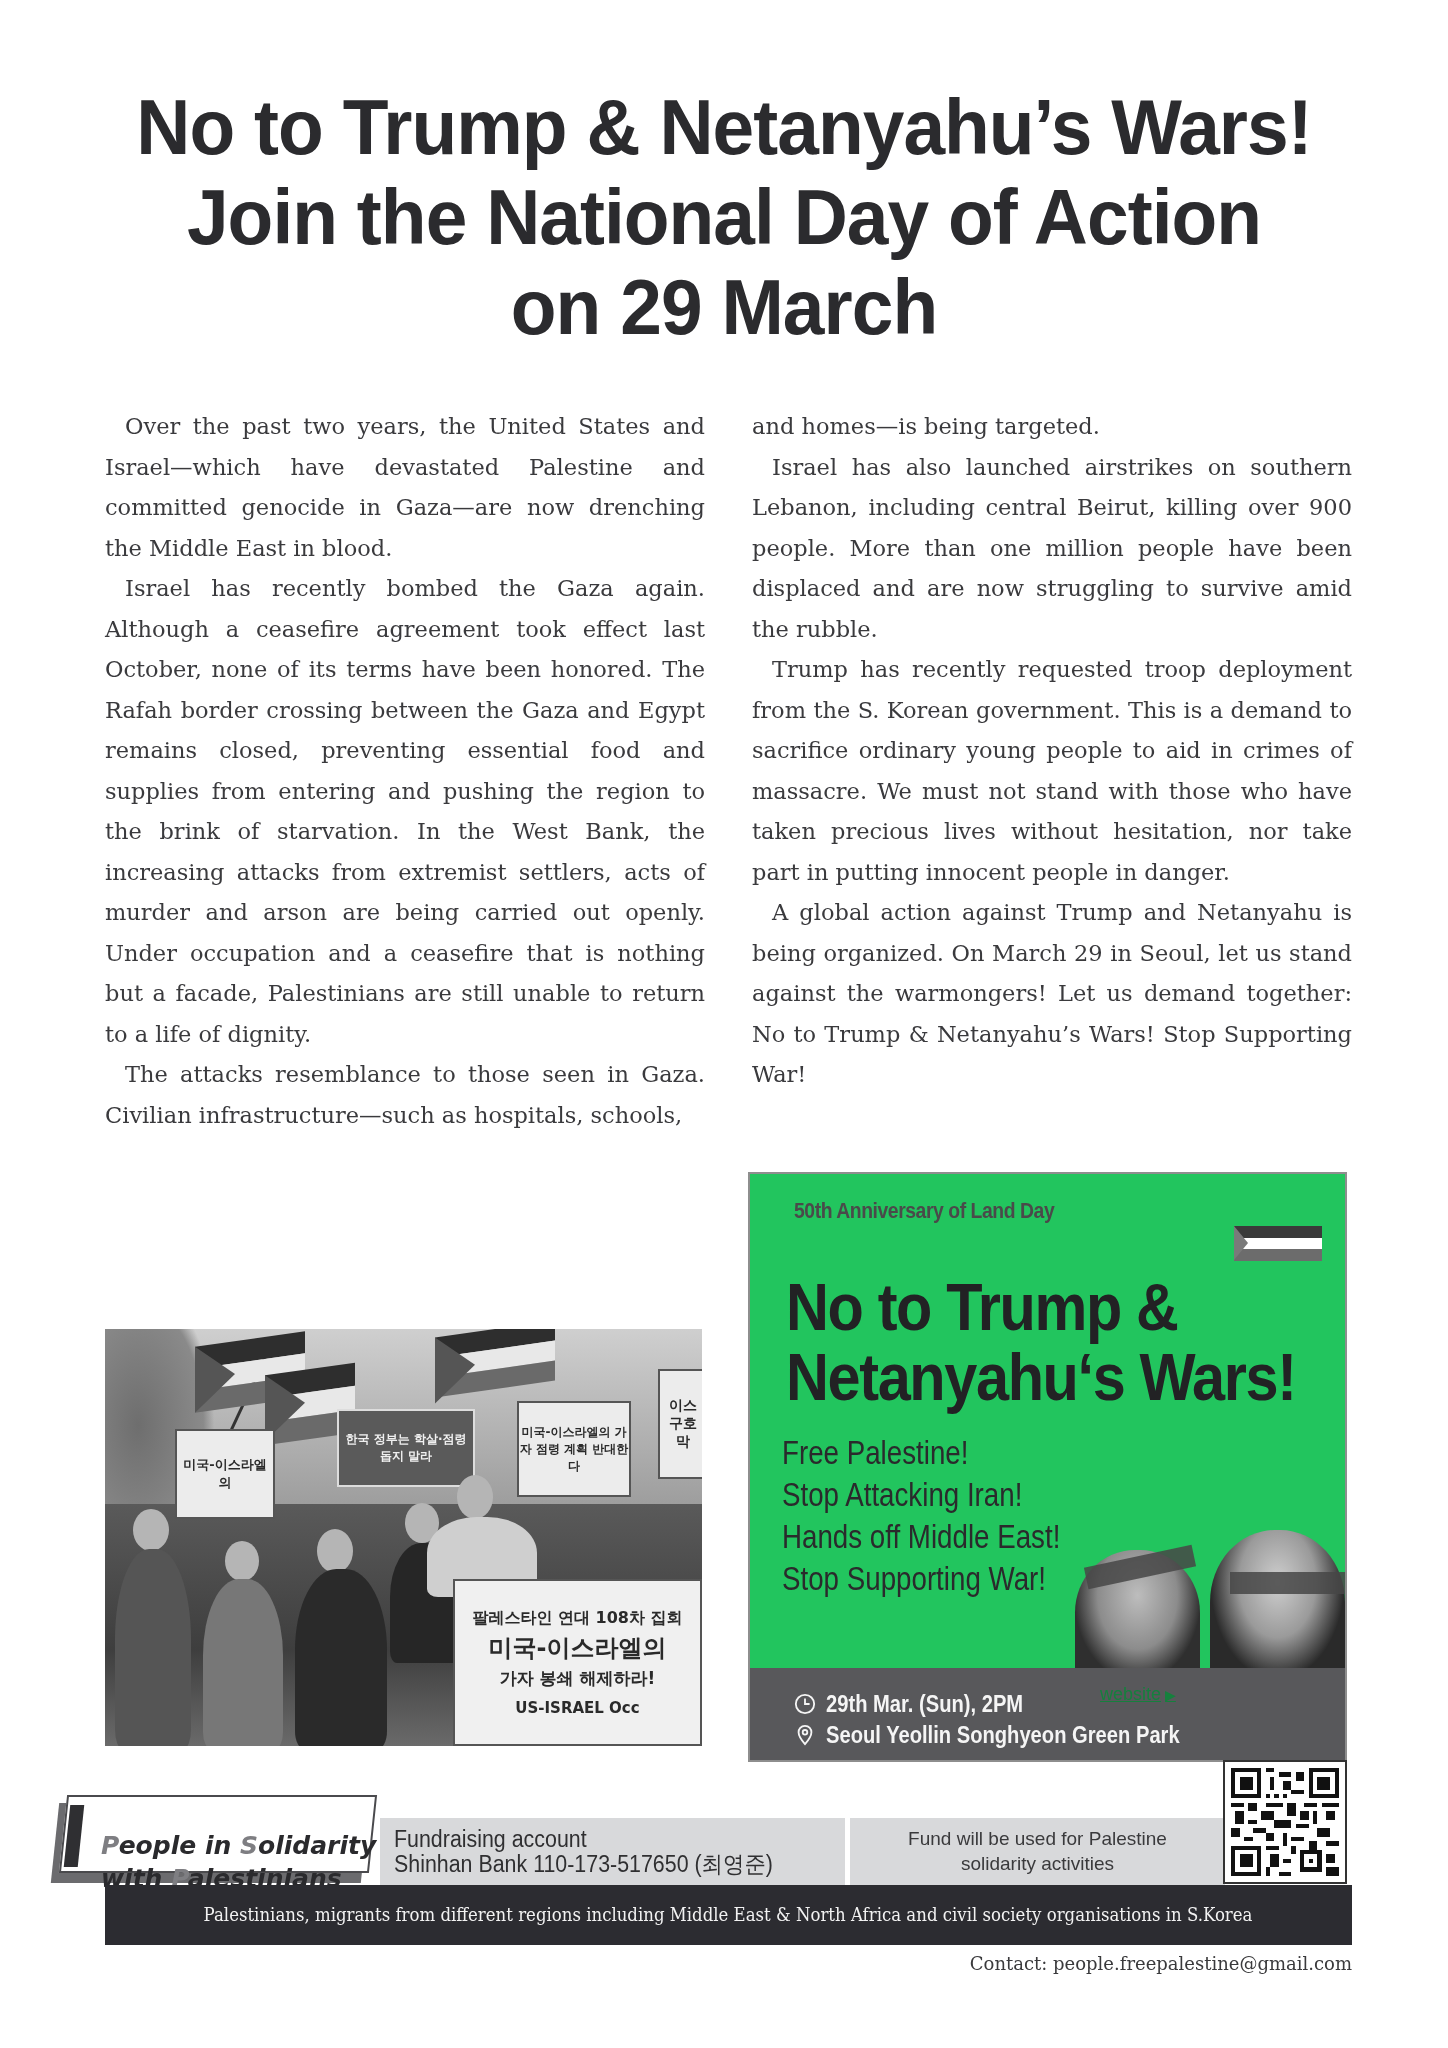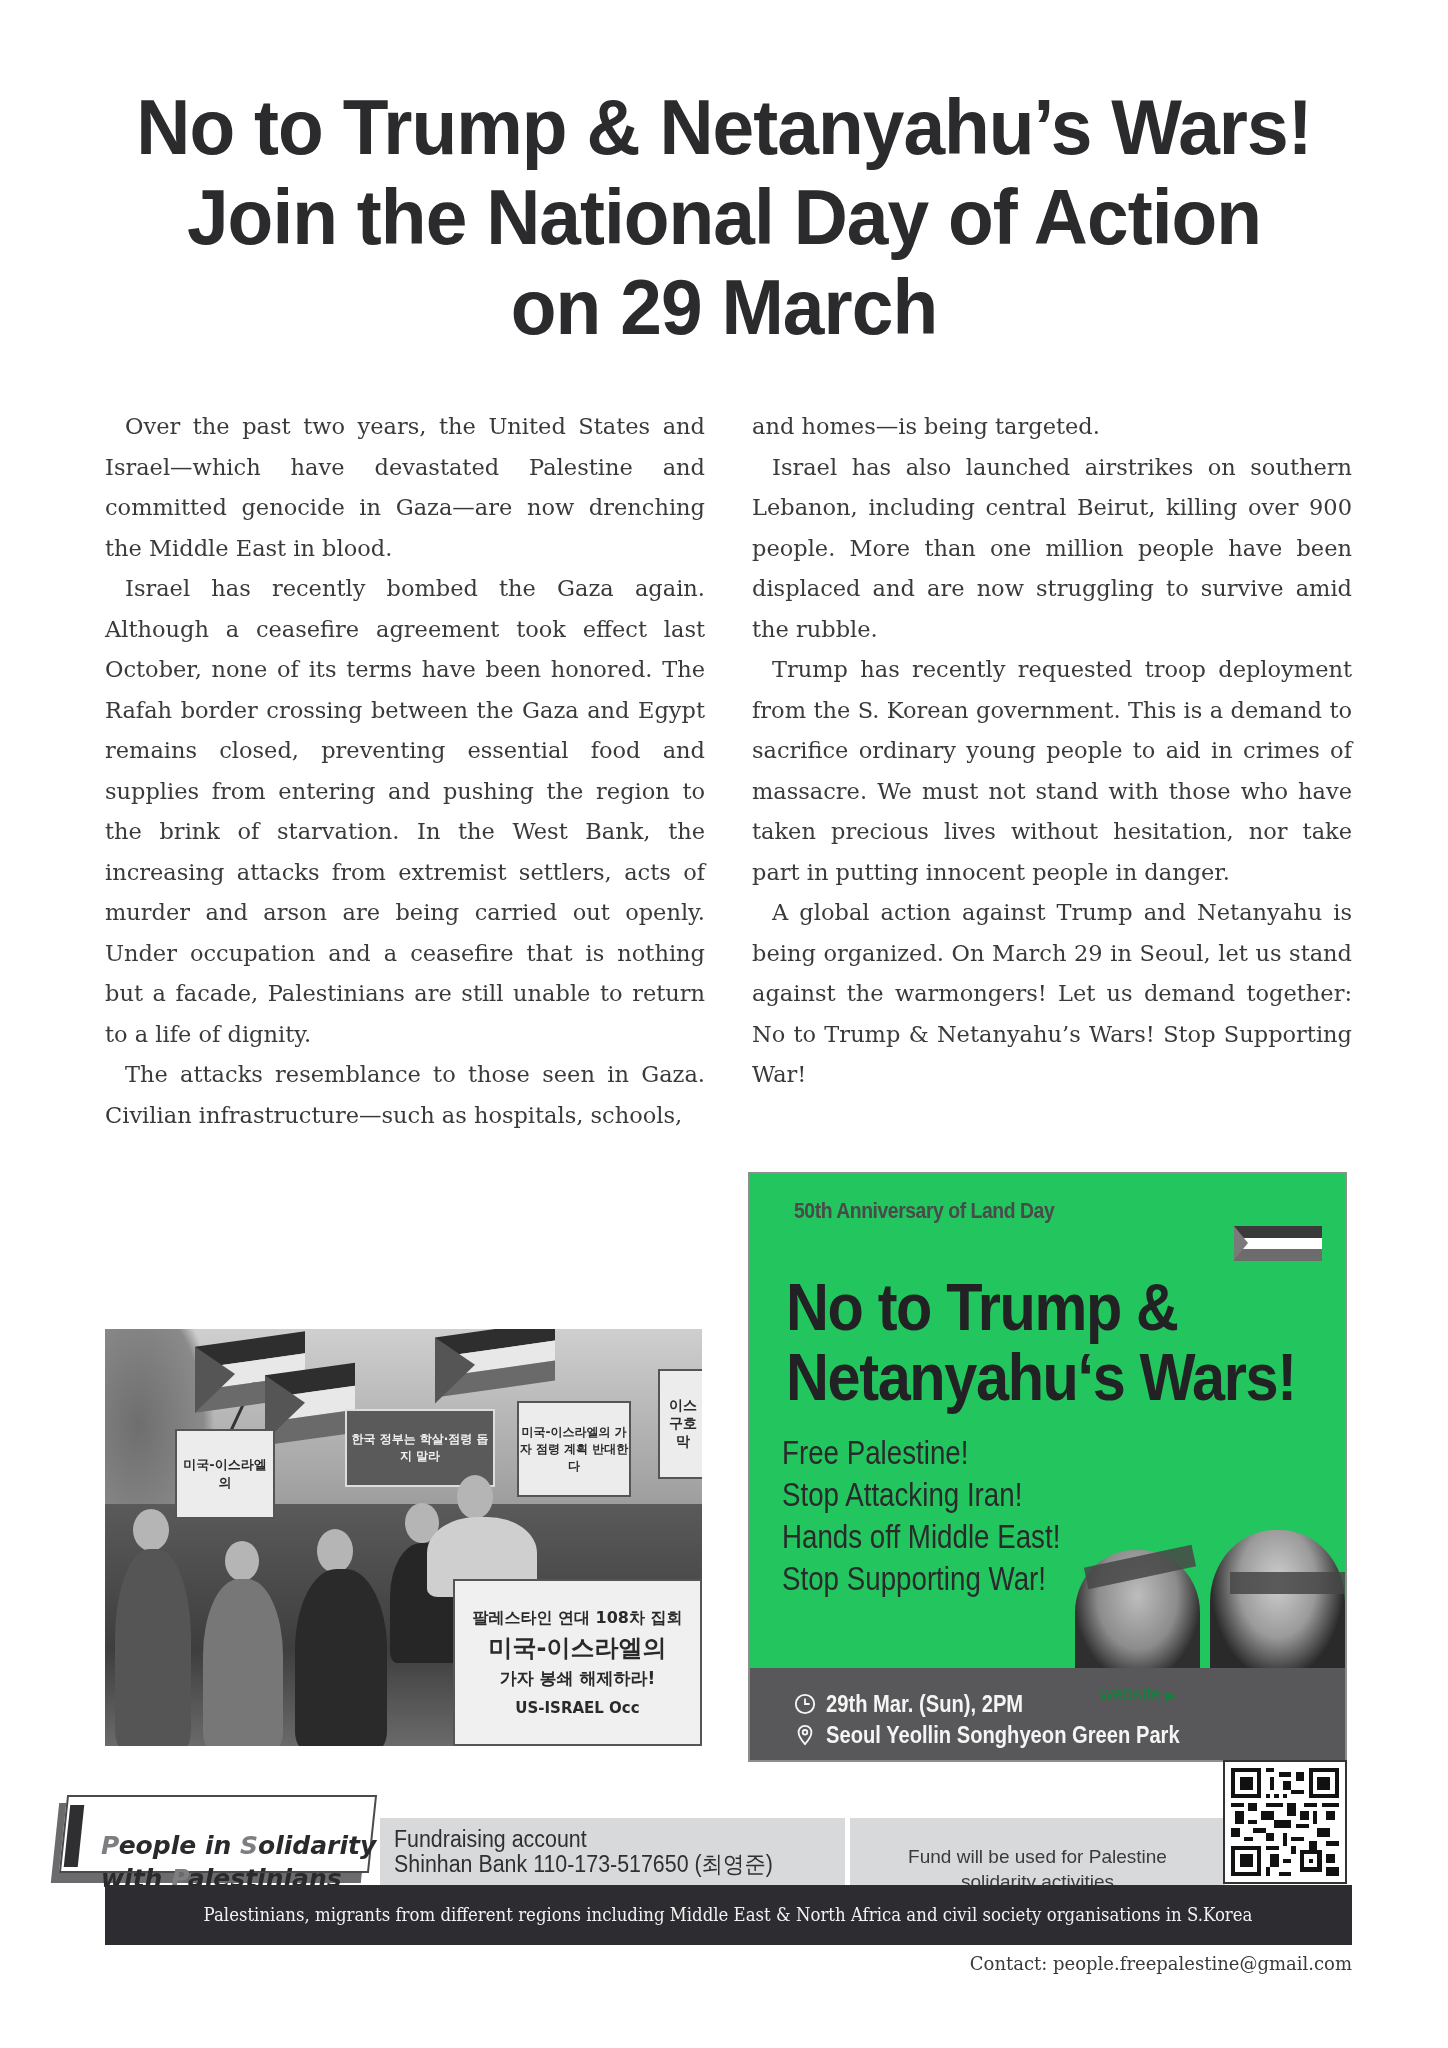--- a/index.html
+++ b/index.html
@@ -105,21 +105,21 @@
 
     .fund-box {
       position: absolute; left: 380px; top: 1818px; width: 465px; height: 67px;
       background: #d8d9db; font-family: "Liberation Sans", sans-serif; font-size: 23px;
       line-height: 25px; color: #2f2f31; padding: 9px 0 0 14px; white-space: nowrap;
     }
     .fund-box div { transform: scaleX(0.93); transform-origin: left; }
     .use-box {
       position: absolute; left: 850px; top: 1818px; width: 375px; height: 67px;
       background: #d8d9db; font-family: "Liberation Sans", sans-serif; font-size: 19px;
-      line-height: 25px; color: #3a3a3c; text-align: center; padding-top: 26px;
+      line-height: 25px; color: #3a3a3c; text-align: center; padding-top: 8px;
     }
     .website {
       position: absolute; left: 1100px; top: 1684px; font-family: "Liberation Sans", sans-serif;
       font-size: 18px; color: #15803d; white-space: nowrap; text-decoration: underline;
     }
     .website .arrow { font-size: 14px; margin-left: 4px; }
     .qr {
       position: absolute; left: 1223px; top: 1760px; width: 124px; height: 124px;
       background: #ffffff; border: 2px solid #333; padding: 6px;
     }
@@ -179,21 +179,21 @@
       <div class="s2"></div>
       <div class="s3"></div>
       <div class="tri"></div>
   </div>
 
   <div class="crowd"></div>
 
   <div class="sign" style="left:70px;top:100px;width:100px;height:90px;font-size:13px;">
     <span>미국-이스라엘의</span>
   </div>
-  <div class="sign dark" style="left:240px;top:80px;width:150px;height:78px;font-size:12px;">
+  <div class="sign dark" style="left:232px;top:80px;width:138px;height:78px;font-size:12px;">
     <span>한국 정부는 학살·점령 돕지 말라</span>
   </div>
   <div class="sign" style="left:412px;top:72px;width:114px;height:96px;font-size:12px;">
     <span>미국-이스라엘의 가자 점령 계획 반대한다</span>
   </div>
   <div class="sign" style="left:553px;top:40px;width:50px;height:110px;font-size:14px;">
     <span>이스 구호 막</span>
   </div>
 
   <div class="head" style="left:28px;top:180px;width:36px;height:42px;"></div>

